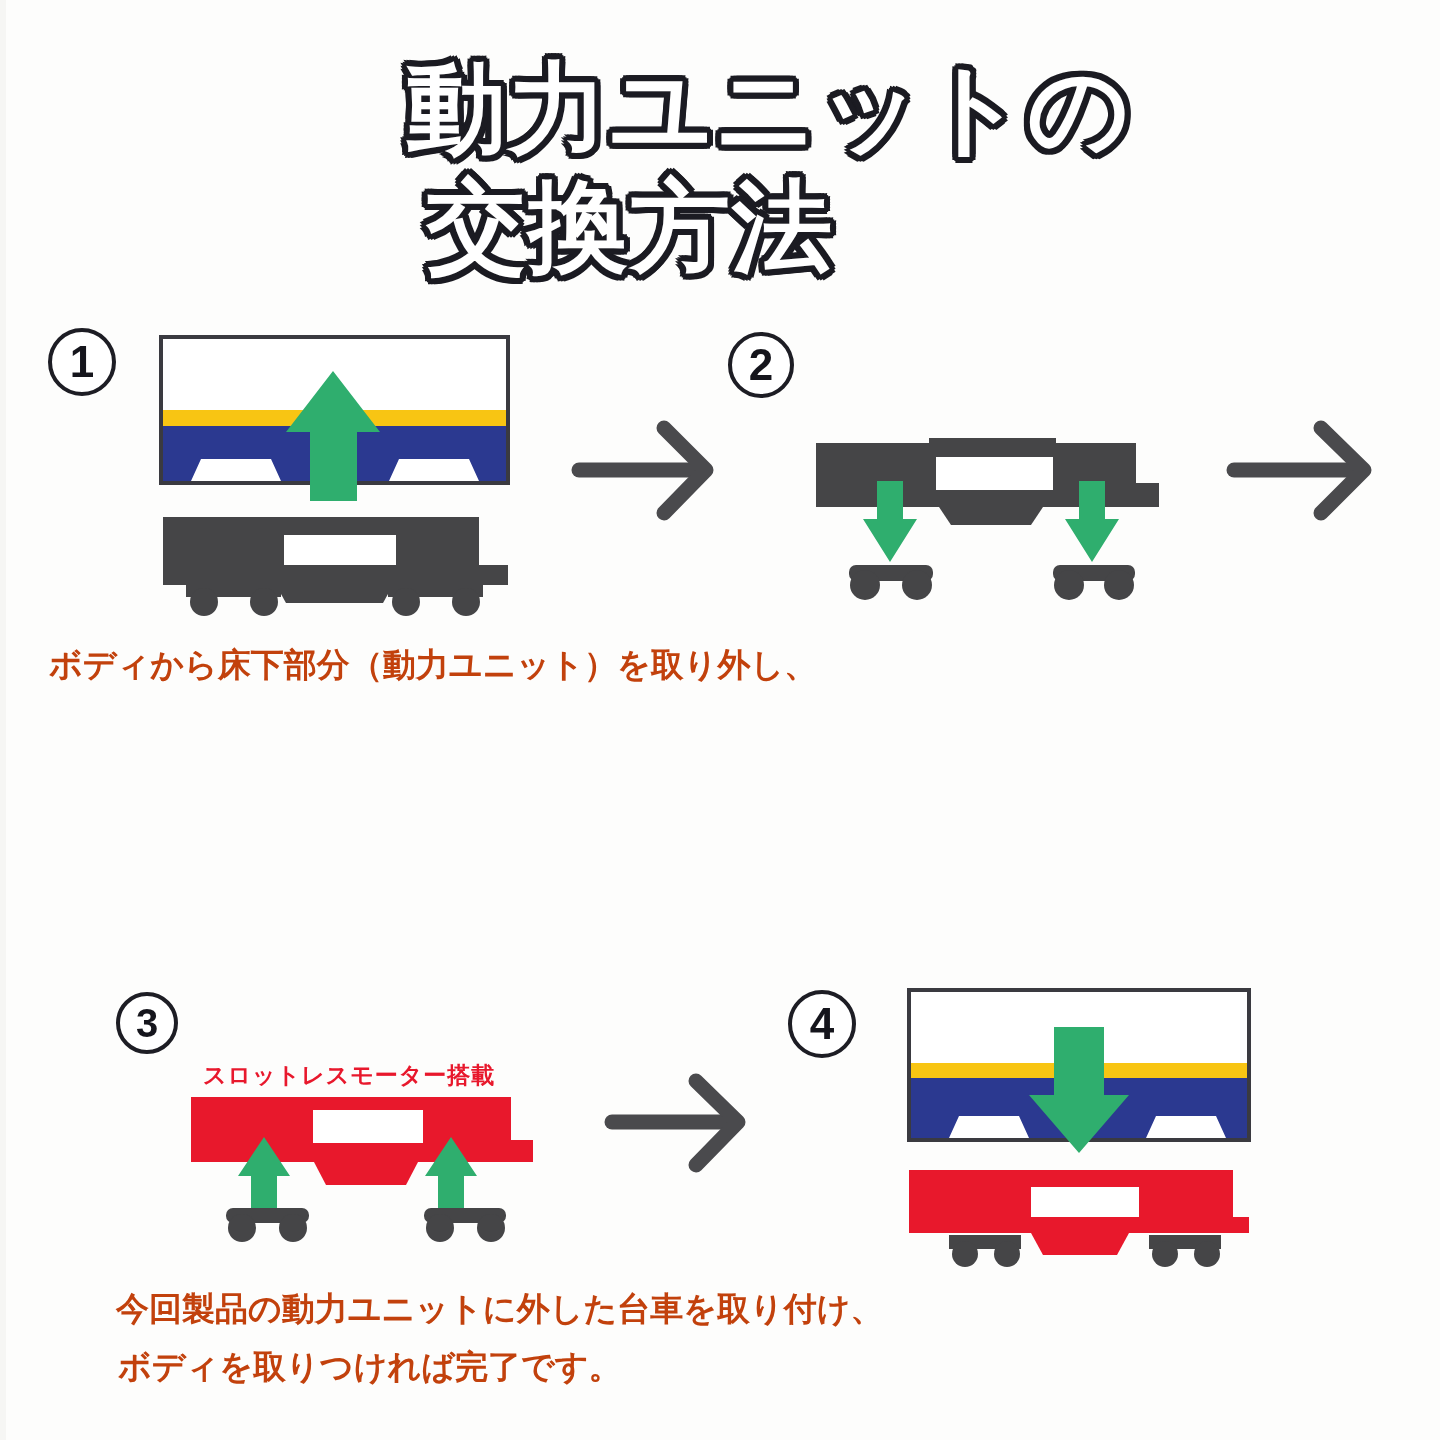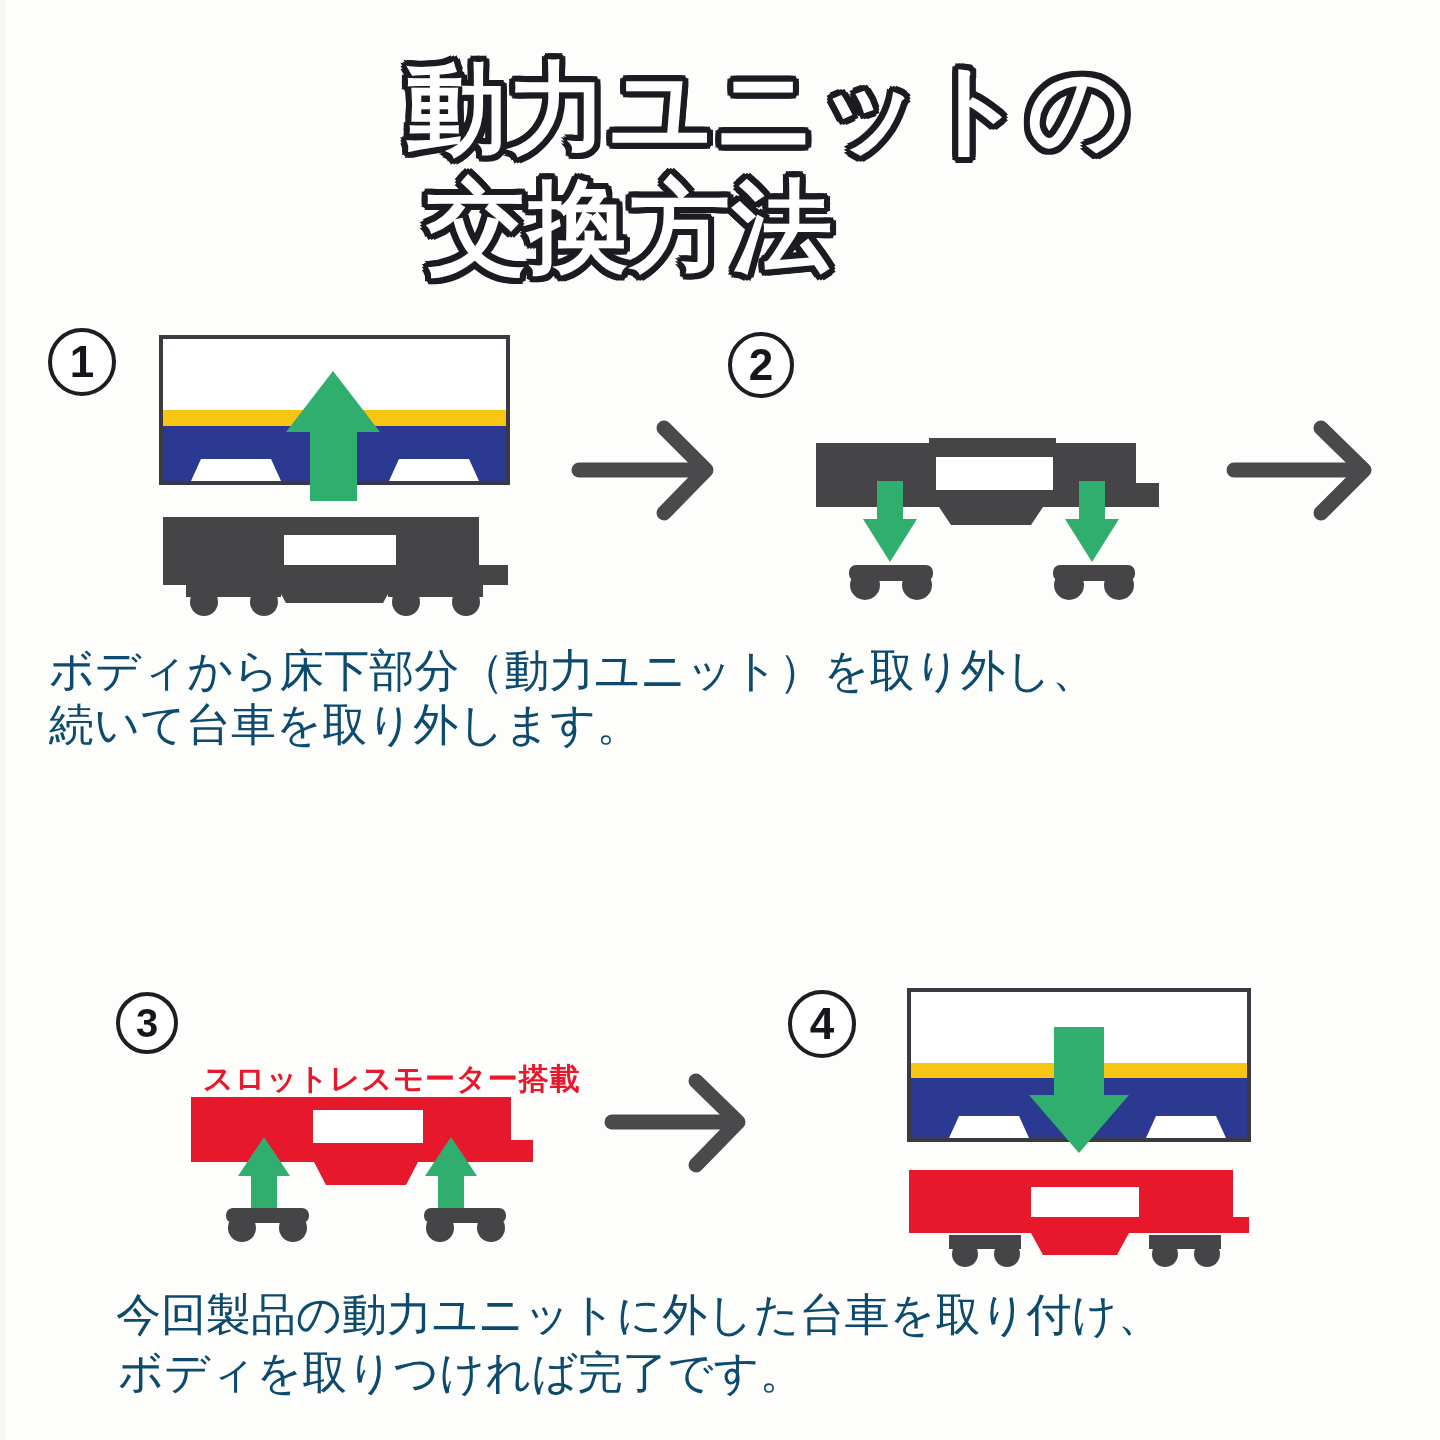--- a/index.html
+++ b/index.html
@@ -38,31 +38,31 @@
     background:#ffffff;
     color:#15151c;
     font-weight:bold;
     display:flex;align-items:center;justify-content:center;
     font-size:44px;line-height:1;
     box-sizing:border-box;
   }
   
   .caption{
     position:absolute;
-    font-weight:400;
-    font-size:45px;
+    font-weight:700;
+    font-size:33px;
     line-height:1;
-    color:#0c4a6e;
+    color:#c2410c;
     white-space:nowrap;
     letter-spacing:0px;
   }
   .motor-label{
     position:absolute;
     font-weight:800;
-    font-size:30px;
+    font-size:23px;
     line-height:1;
     color:#e8182c;
     letter-spacing:1px;
     white-space:nowrap;
   }
   svg{display:block;overflow:visible;}
 </style>
 </head>
 <body>
 
@@ -127,21 +127,20 @@
   </svg>
 
   <svg class="abs" style="left:1225px;top:418px;" width="145" height="105" viewBox="0 0 145 105">
     <g fill="none" stroke="#4a4a4d" stroke-width="15" stroke-linecap="round" stroke-linejoin="round">
       <path d="M3,52 H128"></path>
       <path d="M90,10 L133,52 L90,95"></path>
     </g>
   </svg>
 
   <div class="caption" style="left:43px;top:648px;">ボディから床下部分（動力ユニット）を取り外し、</div>
-  <div class="caption" style="left:43px;top:702px;">続いて台車を取り外します。</div>
 
   <div class="badge" style="left:110px;top:992px;width:62px;height:62px;font-size:40px;">
     <span>3</span>
   </div>
 
   <div class="motor-label" style="left:197px;top:1064px;">スロットレスモーター搭載</div>
 
   <svg class="abs" style="left:180px;top:1092px;" width="350" height="160" viewBox="0 0 350 160">
     <g>
       <path d="M5,5 L325,5 L325,48 L347,48 L347,70 L5,70 Z" fill="#e8182c"></path>

